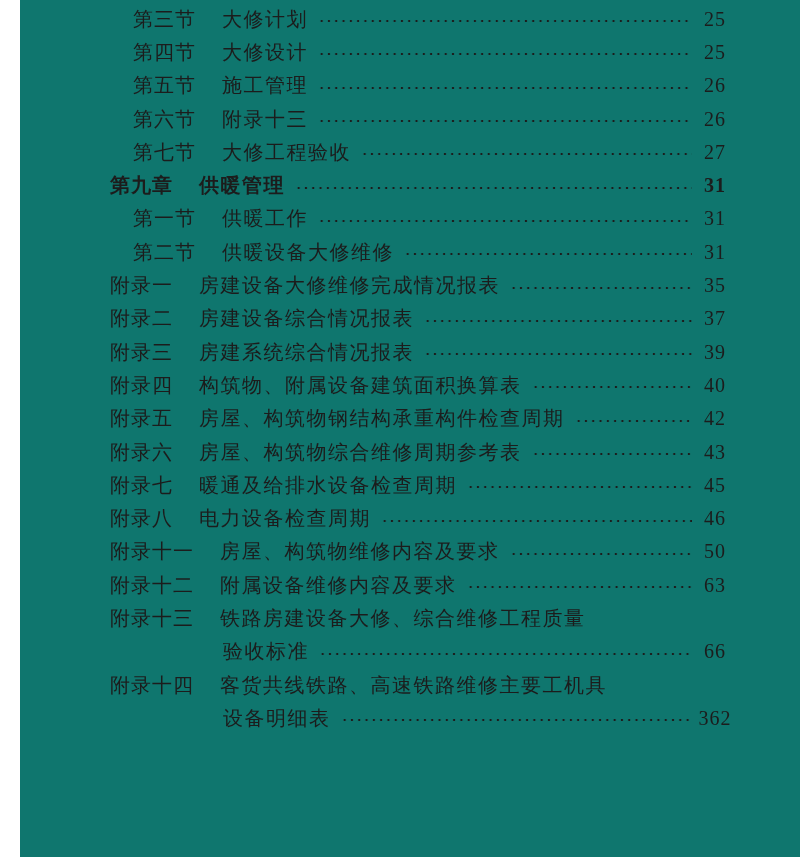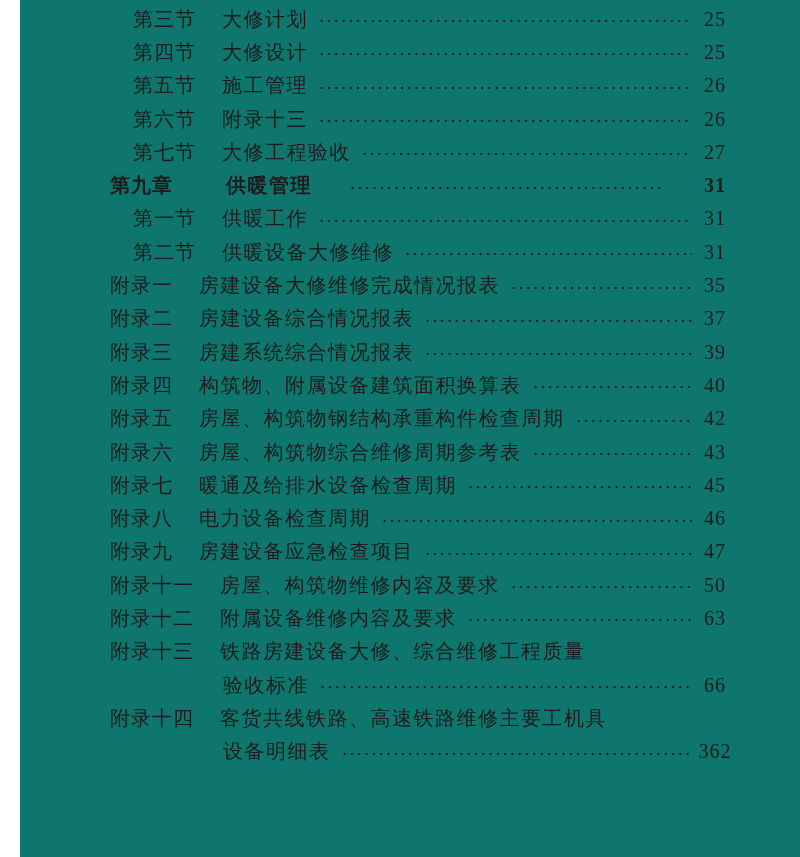--- a/index.html
+++ b/index.html
@@ -24,21 +24,21 @@
   }
   .row {
     display: flex;
     align-items: center;
     height: 33.3px;
     font-size: 20px;
     line-height: 1;
     white-space: nowrap;
   }
   .row.section { padding-left: 23px; }
-  .row.chapter { font-weight: 700; gap: 27px; }
+  .row.chapter { font-weight: 700; }
   .row.cont    { padding-left: 113px; }
   .label {
     margin-right: 26px;
     white-space: pre;
     letter-spacing: 1px;
     flex: 0 0 auto;
   }
   .title {
     white-space: pre;
     letter-spacing: 1.5px;
@@ -156,26 +156,20 @@
         <span class="leader"></span>
         <span class="pagenum">45</span>
       </div>
       <div class="row appendix">
         <span class="label">附录八</span>
         <span class="title">电力设备检查周期</span>
         <span class="leader"></span>
         <span class="pagenum">46</span>
       </div>
       <div class="row appendix">
-        <span class="label">附录九</span>
-        <span class="title">房建设备应急检查项目</span>
-        <span class="leader"></span>
-        <span class="pagenum">47</span>
-      </div>
-      <div class="row appendix">
         <span class="label">附录十一</span>
         <span class="title">房屋、构筑物维修内容及要求</span>
         <span class="leader"></span>
         <span class="pagenum">50</span>
       </div>
       <div class="row appendix">
         <span class="label">附录十二</span>
         <span class="title">附属设备维修内容及要求</span>
         <span class="leader"></span>
         <span class="pagenum">63</span>

